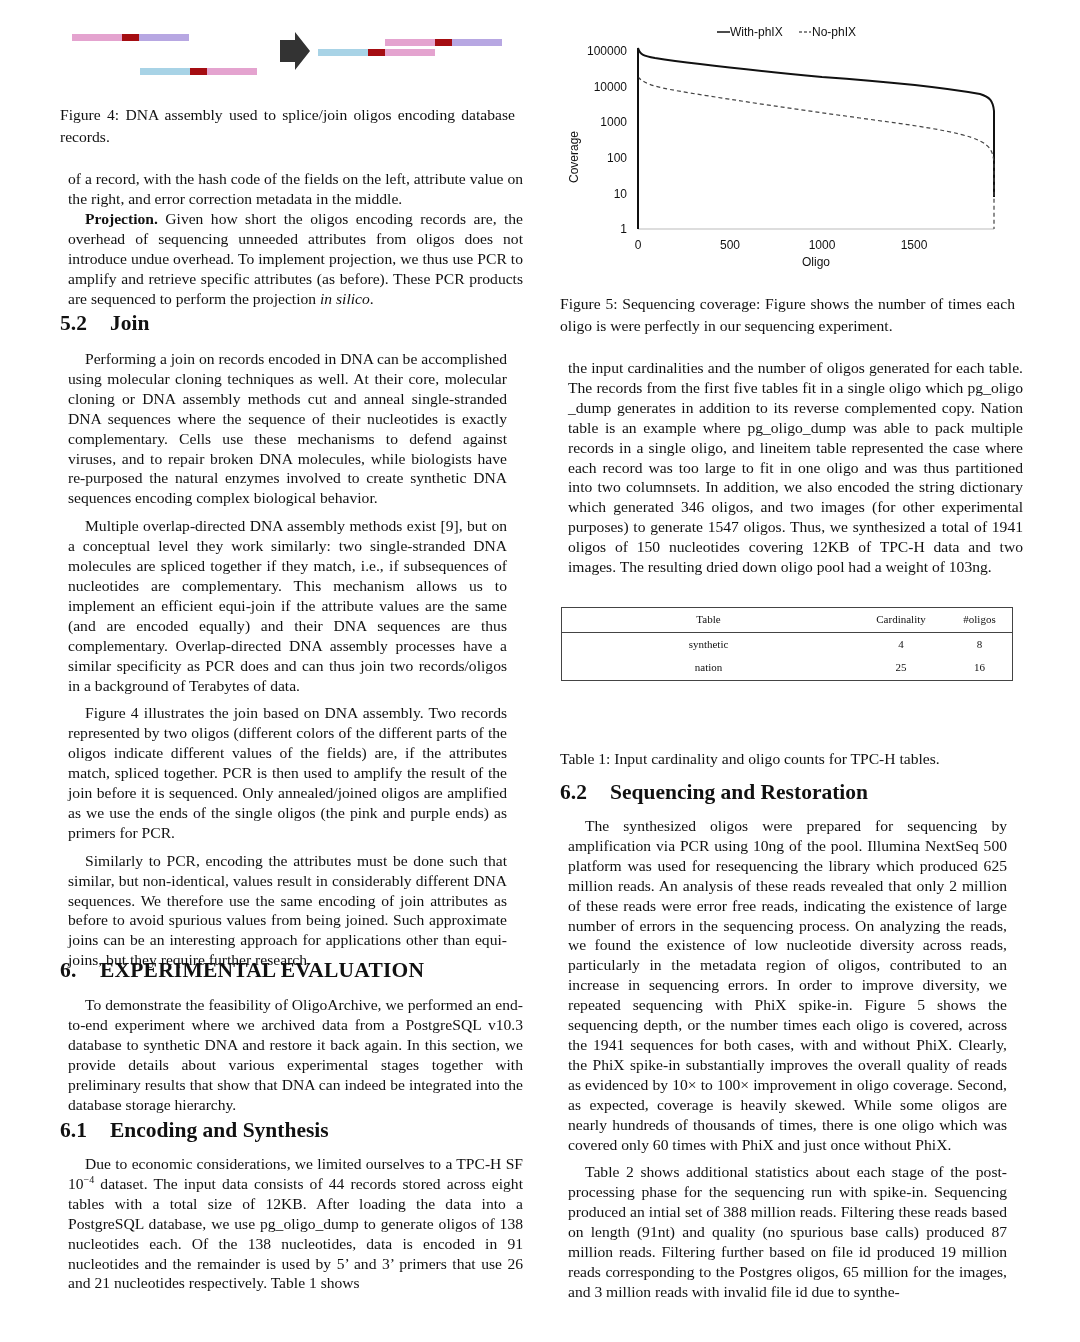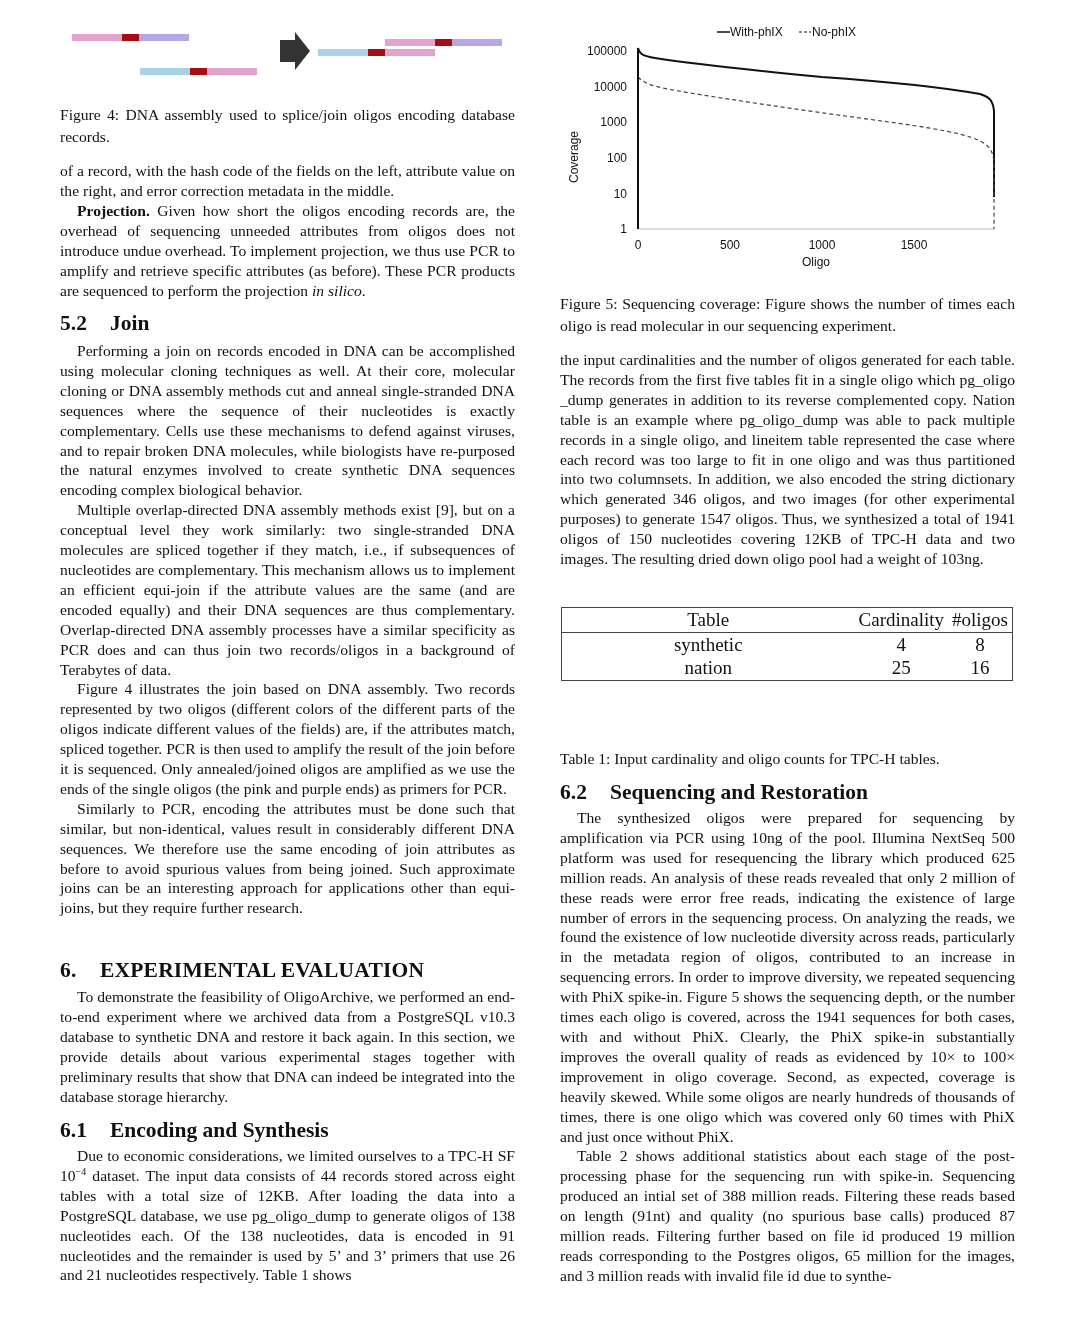--- a/index.html
+++ b/index.html
@@ -1,39 +1,39 @@
 <!DOCTYPE html>
 <html><head>
 <meta charset="utf-8">
 <style>
   html, body { margin: 0; padding: 0; background: #ffffff; }
   body { width: 1080px; height: 1342px; position: relative; overflow: hidden;
          font-family: "Liberation Serif", "DejaVu Serif", serif; color: #111; }
   .col { position: absolute; width: 455px; }
   .col-left { left: 60px; top: 0; }
   .col-right { left: 560px; top: 0; }
-  p.body { margin: 0; font-size: 15.6px; line-height: 19.9px; text-align: justify; hyphens: manual; }
+  p.body { margin: 8px; font-size: 15.6px; line-height: 19.9px; text-align: justify; hyphens: manual; }
   p.body.indent { text-indent: 17px; }
   .caption { font-size: 15.6px; line-height: 22px; margin: 0; text-align: justify; }
   .caption.center { text-align: left; }
   h2.sec { font-size: 21.5px; font-weight: bold; margin: 0; line-height: 26px; }
   h2.sec .num { display: inline-block; width: 50px; }
   h1.sec { font-size: 21.5px; font-weight: bold; margin: 0; line-height: 26px; letter-spacing: 0.2px; }
   h1.sec .num { display: inline-block; width: 40px; }
   b { font-weight: bold; }
   i { font-style: italic; }
   
   .fig4 { position: absolute; left: 60px; top: 28px; width: 460px; height: 55px; }
   .seg { position: absolute; height: 7px; }
   .arrow { position: absolute; }
   
   .chart { position: absolute; left: 560px; top: 15px; width: 460px; height: 265px; }
   .chart svg text { font-family: "Liberation Sans", "DejaVu Sans", sans-serif; }
   
-  table.t1 { border-collapse: collapse; width: 452px; font-size: 19px; border: 1.5px solid #444; }
+  table.t1 { border-collapse: collapse; width: 452px; font-size: 11px; border: 1.5px solid #444; }
   table.t1 th, table.t1 td { font-weight: normal; text-align: center; padding: 0 4px; line-height: 23.5px; }
   table.t1 thead tr { border-bottom: 1.5px solid #444; }
   sup { font-size: 10px; line-height: 0; }
 </style>
 </head>
 <body>
 
 <div class="fig4">
 
   <div class="seg" style="left:12px; top:6px; width:50px; background:#e4a3cf;"></div>
@@ -112,21 +112,21 @@
     <text x="256" y="251" font-size="12" fill="#111" text-anchor="middle">Oligo</text>
 
     <path d="M78,214 L78,33 C80,40 84,41 95,43 C140,50 200,56 262,62 C320,66 380,72 420,79 C430,82 433,86 434,96 L434,182" fill="none" stroke="#111" stroke-width="2"></path>
 
     <path d="M78,62 C85,70 100,73 130,78 C180,86 240,95 300,103 C350,110 400,116 420,126 C430,131 433,136 434,148 L434,214" fill="none" stroke="#444" stroke-width="1.2" stroke-dasharray="4,3"></path>
     <line x1="78" y1="33" x2="78" y2="214" stroke="#111" stroke-width="1.5"></line>
   </svg>
 </div>
 
 <div class="col col-right">
-  <p class="caption" style="position:absolute; top:293px; width:455px;">Figure 5: Sequencing coverage: Figure shows the number of times each oligo is read molecular in our sequencing experiment.</p>
+  <p class="caption" style="position:absolute; top:293px; width:455px;">Figure 5: Sequencing coverage: Figure shows the number of times each oligo is were perfectly in our sequencing experiment.</p>
 
   <p class="body" style="position:absolute; top:350px; width:455px;">the input cardinalities and the number of oligos generated for each table.  The records from the first five tables fit in a single oligo which pg_oligo _dump generates in addition to its reverse complemented copy.  Nation table is an example where pg_oligo_dump was able to pack multiple records in a single oligo, and lineitem table represented the case where each record was too large to fit in one oligo and was thus partitioned into two columnsets.  In addition, we also encoded the string dictionary which generated 346 oligos, and two images (for other experimental purposes) to generate 1547 oligos. Thus, we synthesized a total of 1941 oligos of 150 nucleotides covering 12KB of TPC-H data and two images.  The resulting dried down oligo pool had a weight of 103ng.</p>
 
   <div style="position:absolute; top:607px; left:1px;">
     <table class="t1">
       <thead>
         <tr>
           <th style="width:285px;">Table</th>
           <th>Cardinality</th>
           <th>#oligos</th>

